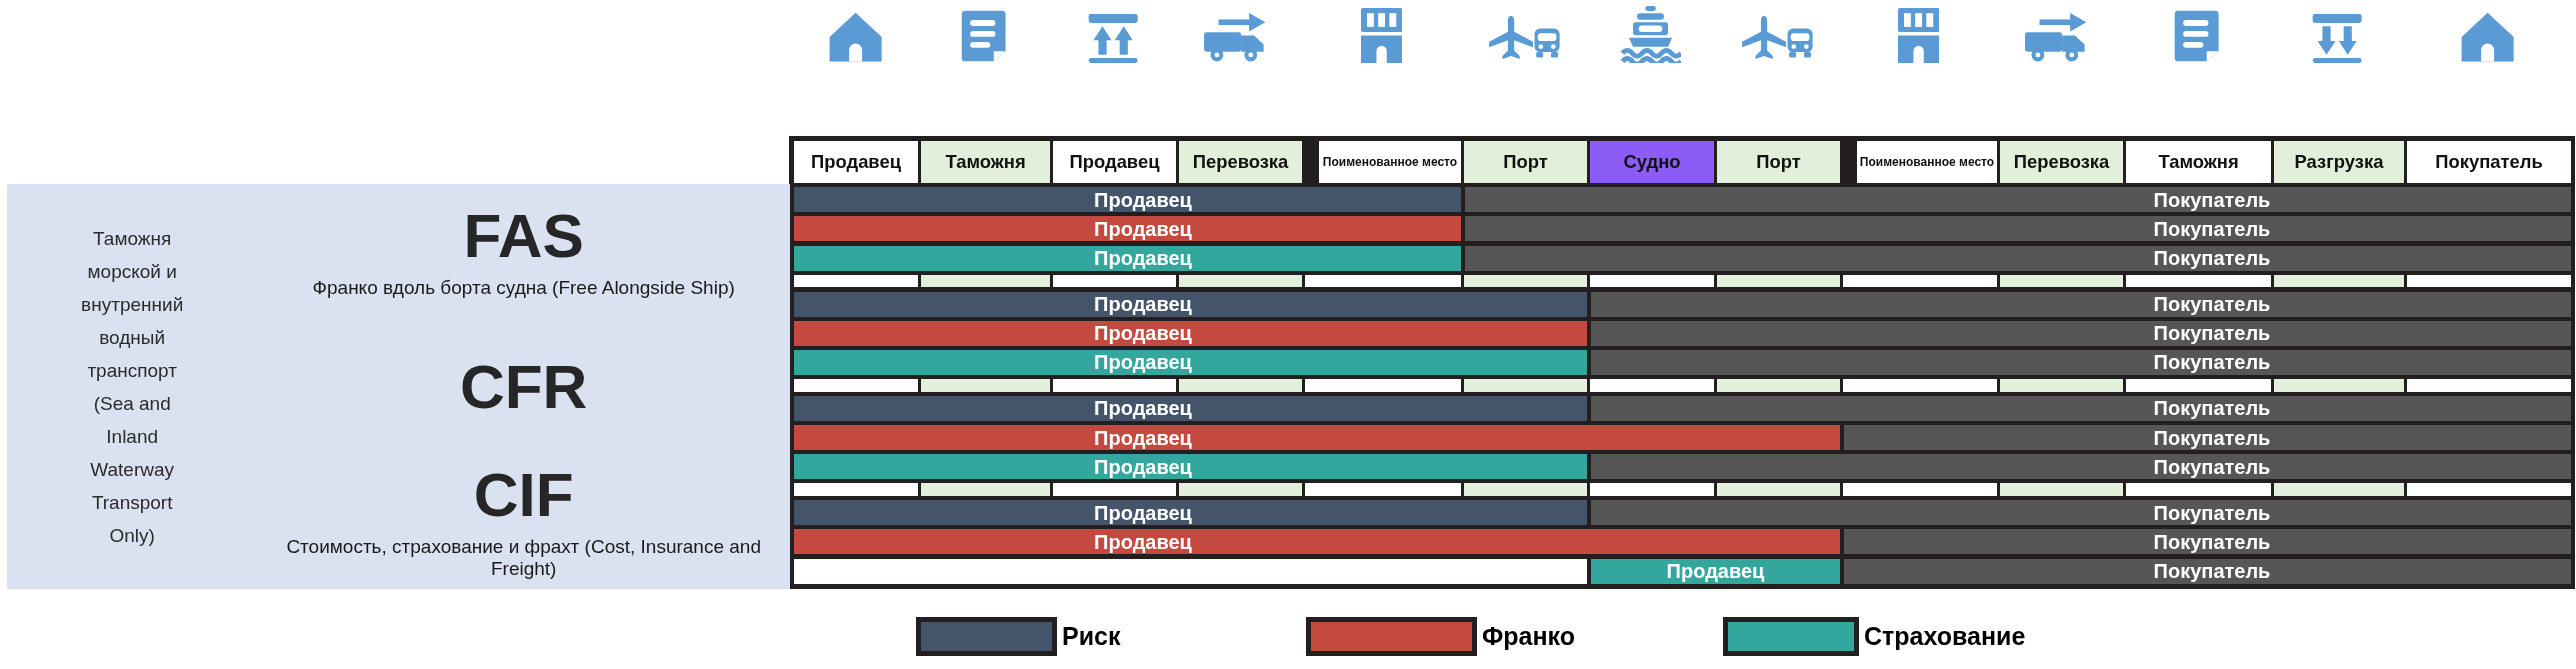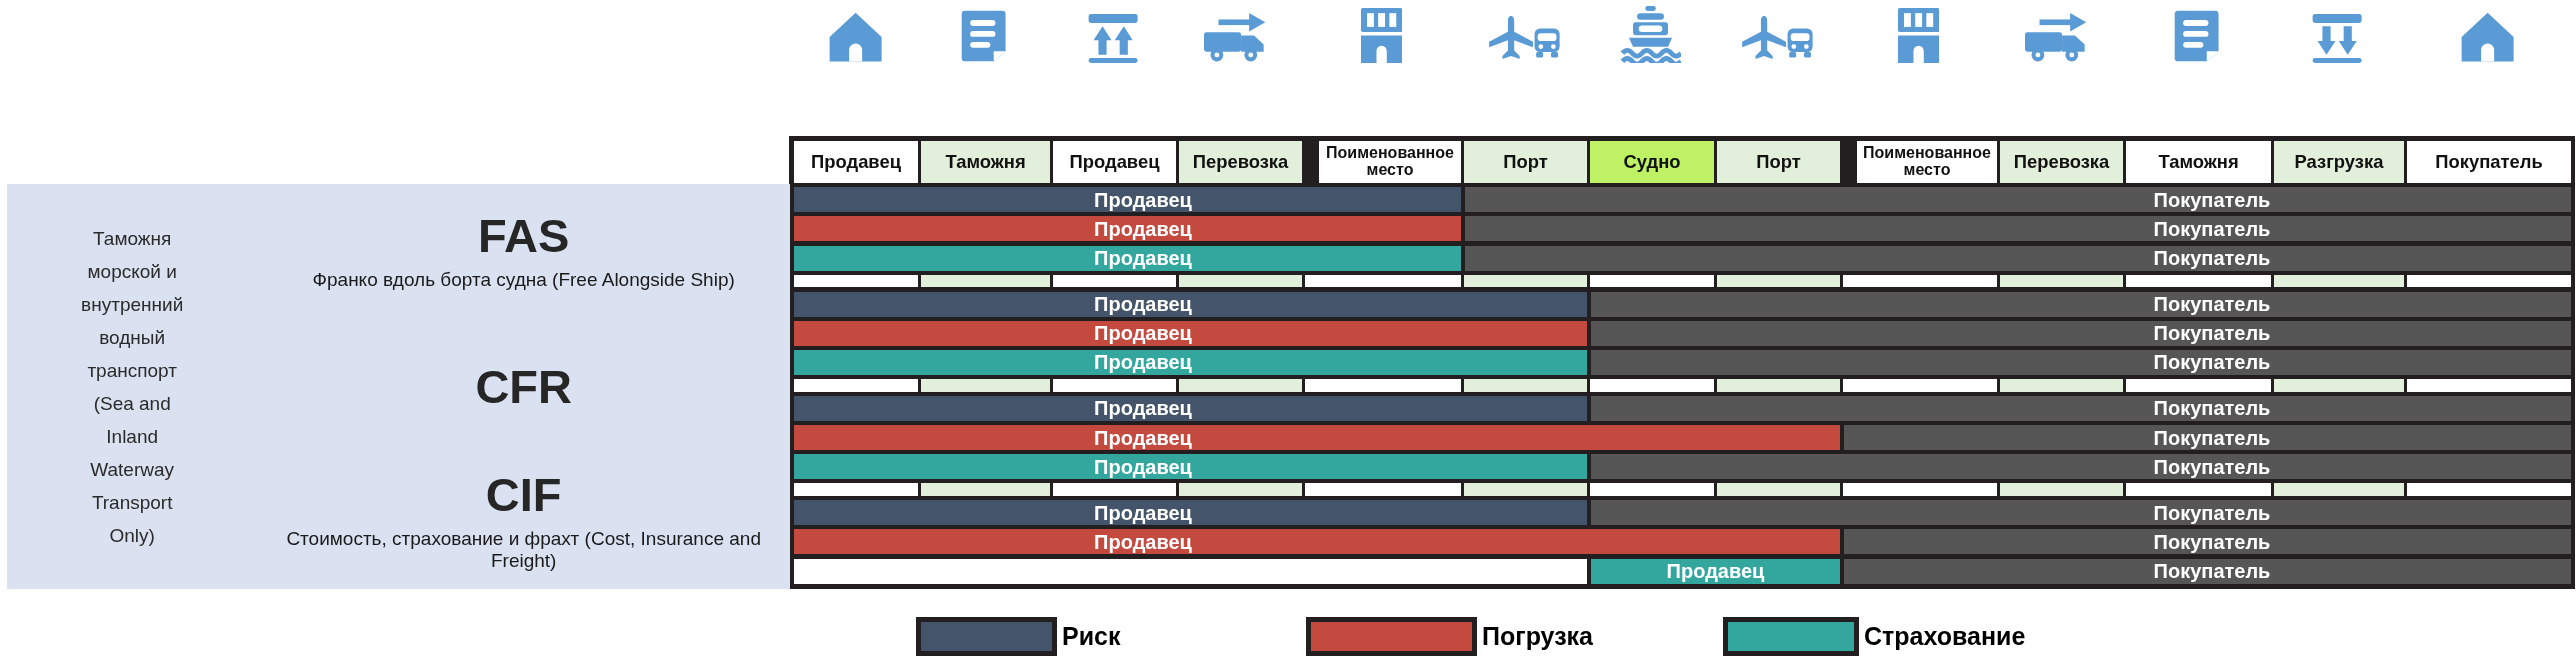--- a/index.html
+++ b/index.html
@@ -12,42 +12,42 @@
   .icon-cell{display:flex;justify-content:center;align-items:flex-end;height:60px;}
 
   
   #incoterms-table{position:absolute;left:789px;top:136px;width:1786px;
                    background:#231F20;padding:5px;box-sizing:border-box;
                    display:flex;flex-direction:column;gap:4.2px;}
   .t-row{display:grid;width:1776px;flex:0 0 auto;}
   .header-row{height:42px;}
   .header-cell{display:flex;align-items:center;justify-content:center;text-align:center;
                font-weight:bold;font-size:18.4px;color:#111;line-height:1.05;}
-  .header-cell.small{font-size:16px;margin-left:14px;}
+  .header-cell.small{font-size:12px;margin-left:14px;}
   .header-cell + .header-cell, .sep-cell + .sep-cell{border-left:3.3px solid #231F20;}
   .sep-row{height:12.6px;}
   .bar-row{height:25px;position:relative;}
   .bar-seg{height:100%;box-sizing:border-box;display:flex;align-items:center;justify-content:center;}
   .bar-seg.divided{border-left:4.2px solid #231F20;}
   .bar-label{position:absolute;top:50%;transform:translate(-50%,-50%);
              color:#fff;font-weight:bold;font-size:20px;white-space:nowrap;z-index:2;}
   .bar-label.seller-pos{left:349px;}
   .bar-label.buyer-pos{left:1418px;}
   .seg-label{color:#fff;font-weight:bold;font-size:20px;white-space:nowrap;}
 
   
   #sidebar{position:absolute;left:6.7px;top:184px;width:783px;height:405px;
            background:#DAE1F0;display:flex;}
   #sidebar-note{width:251px;display:flex;flex-direction:column;justify-content:center;
                 align-items:center;text-align:center;}
   .note-line{font-size:19px;line-height:33px;color:#2b2b2b;}
   #sidebar-groups{flex:1;display:flex;flex-direction:column;}
   .group-head{flex:1;display:flex;flex-direction:column;justify-content:center;
               align-items:center;text-align:center;gap:10px;}
-  .group-code{font-size:47px;font-weight:bold;color:#262626;line-height:1;}
+  .group-code{font-size:62px;font-weight:bold;color:#262626;line-height:1;}
   .group-name{font-size:19px;color:#1a1a1a;text-align:center;}
 
   
   .legend-item{position:absolute;top:617px;display:flex;align-items:center;}
   .legend-swatch{height:28.5px;border:5px solid #231F20;box-sizing:content-box;}
   .legend-label{font-size:25px;font-weight:bold;color:#000000;margin-left:5px;white-space:nowrap;}
 </style>
 </head>
 <body>
 
@@ -178,21 +178,21 @@
   </div>
 
 <div id="incoterms-table">
   <div class="t-row header-row" style="grid-template-columns: 124px 132px 126px 126px 159px 126px 127px 126px 157px 126px 148px 133px 167px;">
       <div class="header-cell" style="background: rgb(255, 255, 255);">Продавец</div>
       <div class="header-cell" style="background: rgb(226, 239, 218);">Таможня</div>
       <div class="header-cell" style="background: rgb(255, 255, 255);">Продавец</div>
       <div class="header-cell" style="background: rgb(226, 239, 218);">Перевозка</div>
       <div class="header-cell small" style="background: rgb(255, 255, 255);">Поименованное место</div>
       <div class="header-cell" style="background: rgb(226, 239, 218);">Порт</div>
-      <div class="header-cell" style="background: #bef264;">Судно</div>
+      <div class="header-cell" style="background: #8b5cf6;">Судно</div>
       <div class="header-cell" style="background: rgb(226, 239, 218);">Порт</div>
       <div class="header-cell small" style="background: rgb(255, 255, 255);">Поименованное место</div>
       <div class="header-cell" style="background: rgb(226, 239, 218);">Перевозка</div>
       <div class="header-cell" style="background: rgb(255, 255, 255);">Таможня</div>
       <div class="header-cell" style="background: rgb(226, 239, 218);">Разгрузка</div>
       <div class="header-cell" style="background: rgb(255, 255, 255);">Покупатель</div>
     </div>
 
 <div class="t-row bar-row" style="grid-template-columns: 124px 132px 126px 126px 159px 126px 127px 126px 157px 126px 148px 133px 167px;">
       <div class="bar-seg" style="grid-column: 1 / 6; background: rgb(68, 84, 106);"></div>
@@ -342,19 +342,19 @@
       </div>
     </div>
 </div>
 
 <div class="legend-item" style="left: 916px;">
     <div class="legend-swatch" style="width: 131px; background: rgb(68, 84, 106);"></div>
     <span class="legend-label">Риск</span>
   </div>
 <div class="legend-item" style="left: 1306px;">
     <div class="legend-swatch" style="width: 161px; background: rgb(196, 73, 63);"></div>
-    <span class="legend-label">Погрузка</span>
+    <span class="legend-label">Франко</span>
   </div>
 <div class="legend-item" style="left: 1723px;">
     <div class="legend-swatch" style="width: 126px; background: rgb(51, 167, 157);"></div>
     <span class="legend-label">Страхование</span>
   </div>
 
 
 </body></html>

